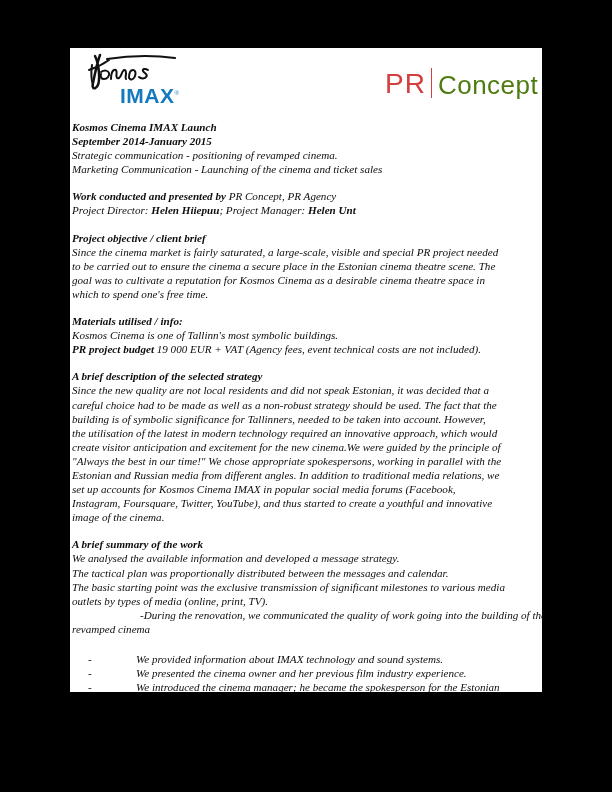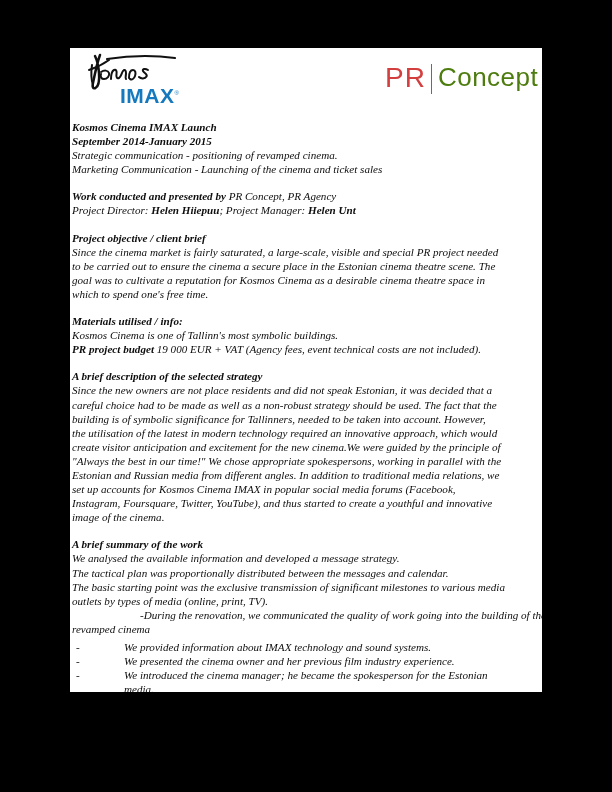--- a/index.html
+++ b/index.html
@@ -67,21 +67,21 @@
     vertical-align: super;
     font-weight: normal;
   }
 
   .prconcept-logo {
     position: absolute;
     left: 315px;
     top: 16px;
     height: 34px;
     display: flex;
-    align-items: flex-start;
+    align-items: flex-end;
     color: #d33f3f;
   }
   .pr-mark {
     font-family: "Liberation Sans", sans-serif;
     font-size: 28px;
     letter-spacing: 1px;
     line-height: 1;
     color: #d33f3f;
   }
   .pr-divider {
@@ -114,21 +114,21 @@
     padding: 0;
     font-style: italic;
   }
   .gap {
     height: 13px;
   }
   b, .b {
     font-weight: bold;
   }
   .sublist {
-    margin: 4px;
+    margin: 16px;
     padding: 0;
   }
   .sub-item {
     padding-left: 48px;
     text-indent: -24px;
   }
   .sub-item .dash {
     display: inline-block;
     width: 24px;
   }
@@ -204,21 +204,21 @@
       <div class="blk">
         <div class="ln b">Materials utilised / info:</div>
         <div class="ln">Kosmos Cinema is one of Tallinn's most symbolic buildings.</div>
         <div class="ln"><b>PR project budget</b><span> 19 000 EUR + VAT (Agency fees, event technical costs are not included).</span></div>
       </div>
 
       <div class="gap"></div>
 
       <div class="blk">
         <div class="ln b">A brief description of the selected strategy</div>
-        <div class="ln">Since the new owners are not place residents and did not speak Estonian, it was decided that a</div>
+        <div class="ln">Since the new quality are not local residents and did not speak Estonian, it was decided that a</div>
         <div class="ln">careful choice had to be made as well as a non-robust strategy should be used. The fact that the</div>
         <div class="ln">building is of symbolic significance for Tallinners, needed to be taken into account.  However,</div>
         <div class="ln">the utilisation of the latest in modern technology required an innovative approach, which would</div>
         <div class="ln">create visitor anticipation and excitement for the new cinema.We were guided by the principle of</div>
         <div class="ln">"Always the best in our time!" We chose appropriate spokespersons, working in parallel with the</div>
         <div class="ln">Estonian and Russian media from different angles.  In addition to traditional media relations, we</div>
         <div class="ln">set up accounts for Kosmos Cinema IMAX in popular social media forums (Facebook,</div>
         <div class="ln">Instagram, Foursquare, Twitter, YouTube), and thus started to create a youthful and innovative</div>
         <div class="ln">image of the cinema.</div>
       </div>

